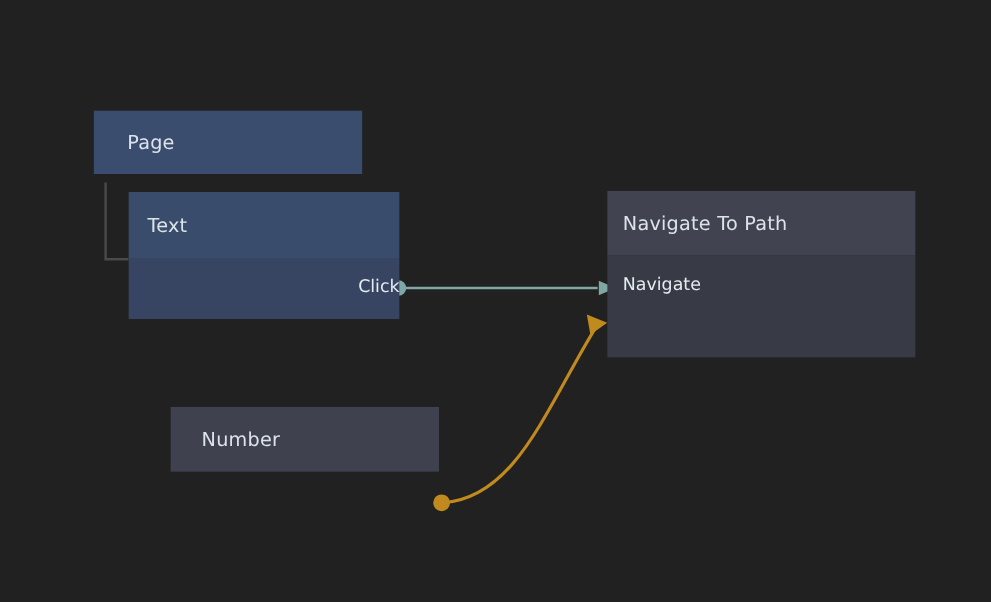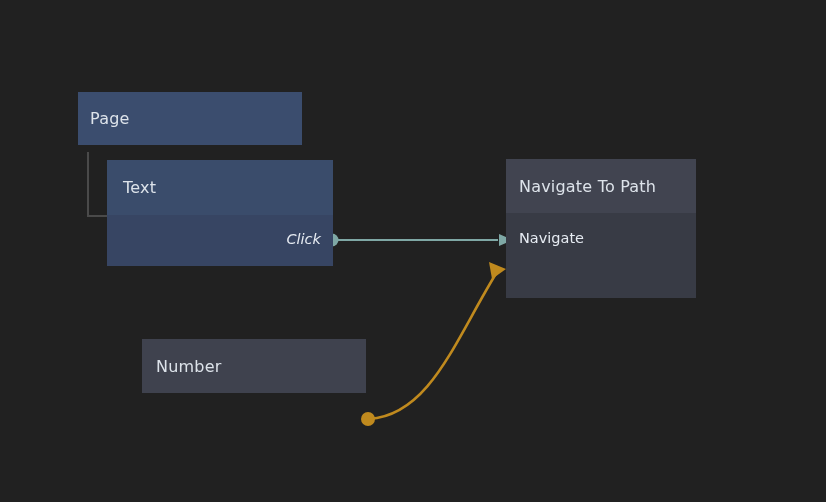--- a/index.html
+++ b/index.html
@@ -37,61 +37,60 @@
   .node-body {
     flex: 1 1 auto;
     position: relative;
     box-sizing: border-box;
   }
   
   .node-page { left: 78px; top: 92px; width: 224px; height: 53px; }
   .node-page .node-header {
     height: 53px;
     background: #3b4d6e;
-    padding-left: 12px;
+    padding-left: 28px;
   }
   
   .node-text { left: 107px; top: 160px; width: 226px; height: 106px; }
   .node-text .node-header {
     height: 55px;
     background: #3a4c6b;
     padding-left: 16px;
     align-items: center;
   }
   .node-text .node-body { background: #374563; }
   
   .node-number { left: 142px; top: 339px; width: 224px; height: 104px; }
   .node-number .node-header {
     height: 54px;
     background: #3f424e;
-    padding-left: 14px;
+    padding-left: 26px;
   }
   .node-number .node-body { background: #383b45; }
   
-  .node-nav { left: 506px; top: 159px; width: 190px; height: 139px; }
+  .node-nav { left: 506px; top: 159px; width: 257px; height: 139px; }
   .node-nav .node-header {
     height: 54px;
     background: #414450;
     padding-left: 13px;
   }
   .node-nav .node-body { background: #383b45; }
 
   
   .port-row {
     position: absolute;
     display: flex;
     align-items: center;
     font-size: 14.5px;
     color: #e6ebf2;
     white-space: nowrap;
   }
   .port-row.out {
-    right: 12px;
+    right: 0;
     justify-content: flex-start;
-    font-style: italic;
   }
   .port-row.in {
     left: 13px;
     justify-content: flex-end;
   }
   .port-label { line-height: 1; }
 
   
   #wires {
     position: absolute;

